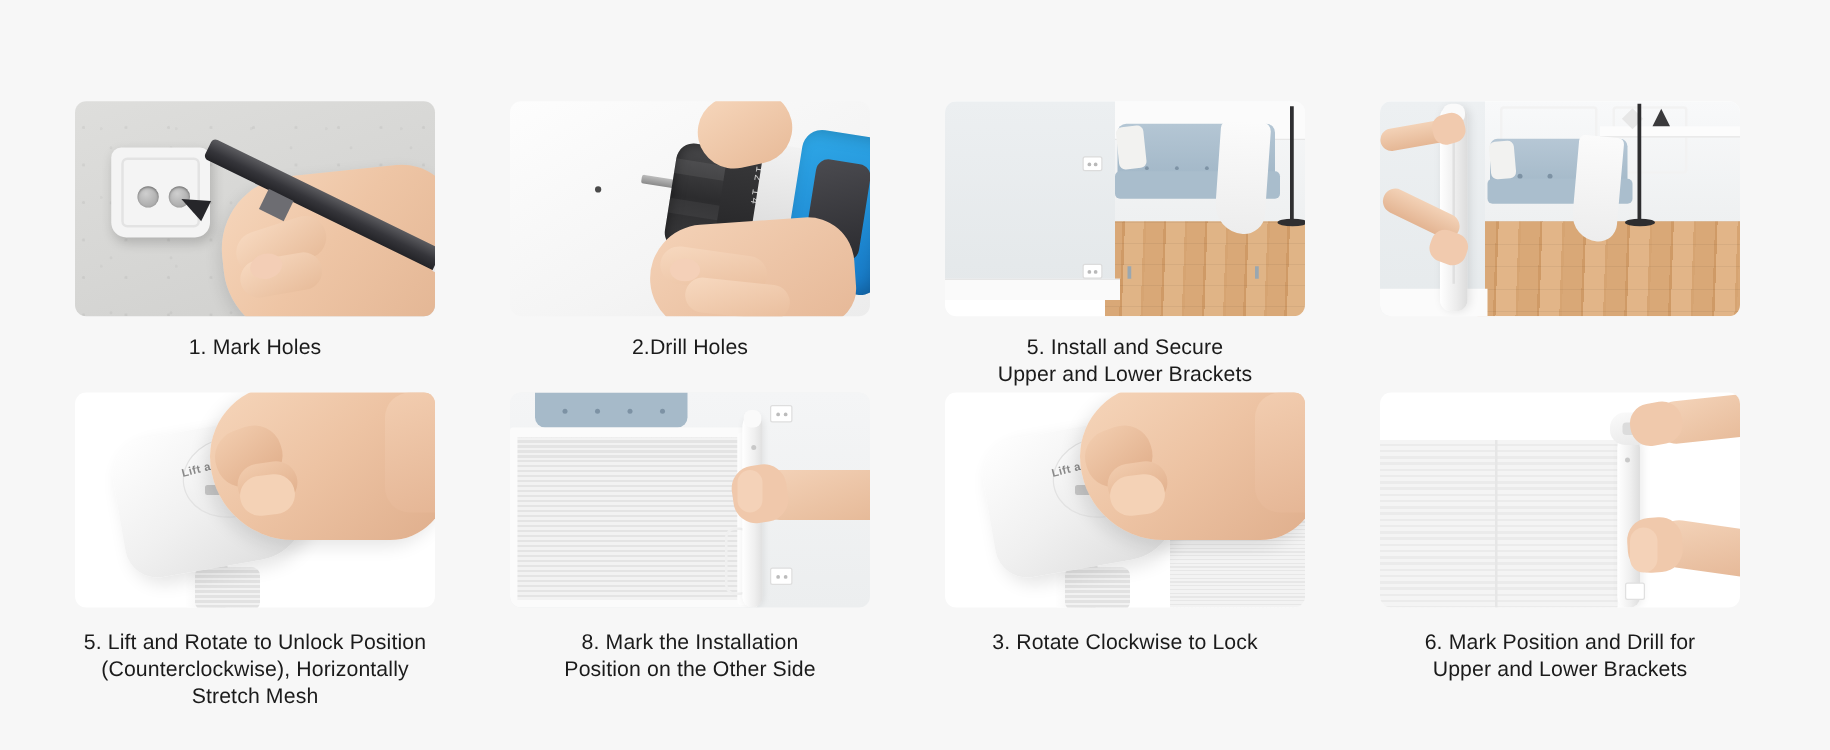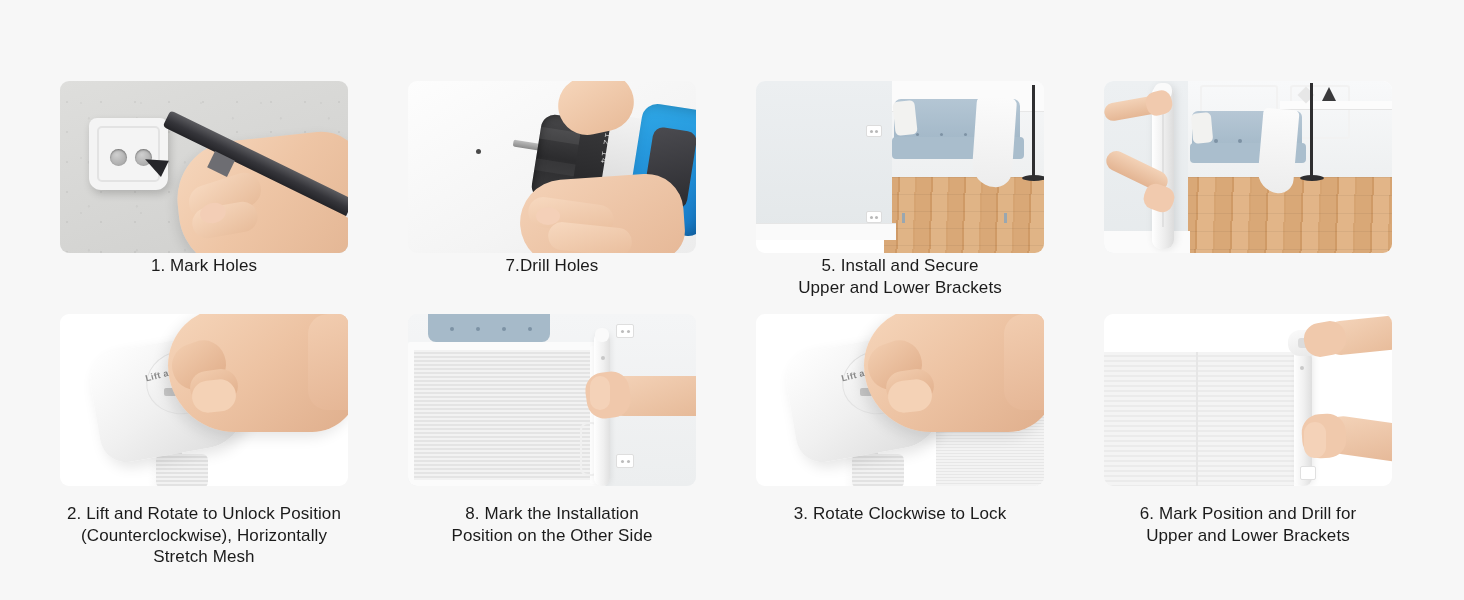--- a/index.html
+++ b/index.html
@@ -22,21 +22,21 @@
   .cell{width:288px;}
 
   .tile{
     width:288px;height:172px;
     border-radius:9px;
     overflow:hidden;
     position:relative;
     background:#ededed;
   }
   .caption{
-    margin-top:2px;
+    margin-top:14px;
     text-align:center;
     font-size:17px;
     line-height:21.5px;
     color:#1b1b1b;
     letter-spacing:.1px;
     white-space:pre-line;
   }
   .row2wrap{position:absolute;left:60px;top:314px;width:1345px;
     display:grid;grid-template-columns:repeat(4,288px);column-gap:60px;}
   .row2wrap .caption{margin-top:17px;}
@@ -274,21 +274,21 @@
         <div class="layer rnums">12 14</div>
         <div class="layer collar"></div>
         <div class="layer body"></div>
         <div class="layer bodyd"></div>
         <div class="layer thumb"></div>
         <div class="layer plm"></div>
         <div class="fg g1"></div>
         <div class="fg g2"></div>
         <div class="nl"></div>
       </div>
-      <div class="caption">7.Drill Holes</div>
+      <div class="caption">2.Drill Holes</div>
     </div>
 
     <div class="cell">
       <div class="tile t3">
         <div class="layer roomwall"></div>
         <div class="layer wainscot"></div>
         <div class="layer floor"></div>
         <div class="layer sofa">
           <span class="tuft" style="left:22px"></span>
           <span class="tuft" style="left:46px"></span>
@@ -359,21 +359,21 @@
         <div class="layer housing"></div>
         <div class="layer dial"></div>
         <div class="layer dialtxt">Lift and Rotate</div>
         <div class="layer slot"></div>
         <div class="layer palm5"></div>
         <div class="knuck k1"></div>
         <div class="knuck k2"></div>
         <div class="layer thumb5"></div>
         <div class="layer wrist"></div>
       </div>
-      <div class="caption">2. Lift and Rotate to Unlock Position
+      <div class="caption">5. Lift and Rotate to Unlock Position
 (Counterclockwise), Horizontally
 Stretch Mesh</div>
     </div>
 
     <div class="cell">
       <div class="tile t6">
         <div class="layer bgwall"></div>
         <div class="layer sofa6">
           <span class="tuft6" style="left:22px"></span>
           <span class="tuft6" style="left:48px"></span>

